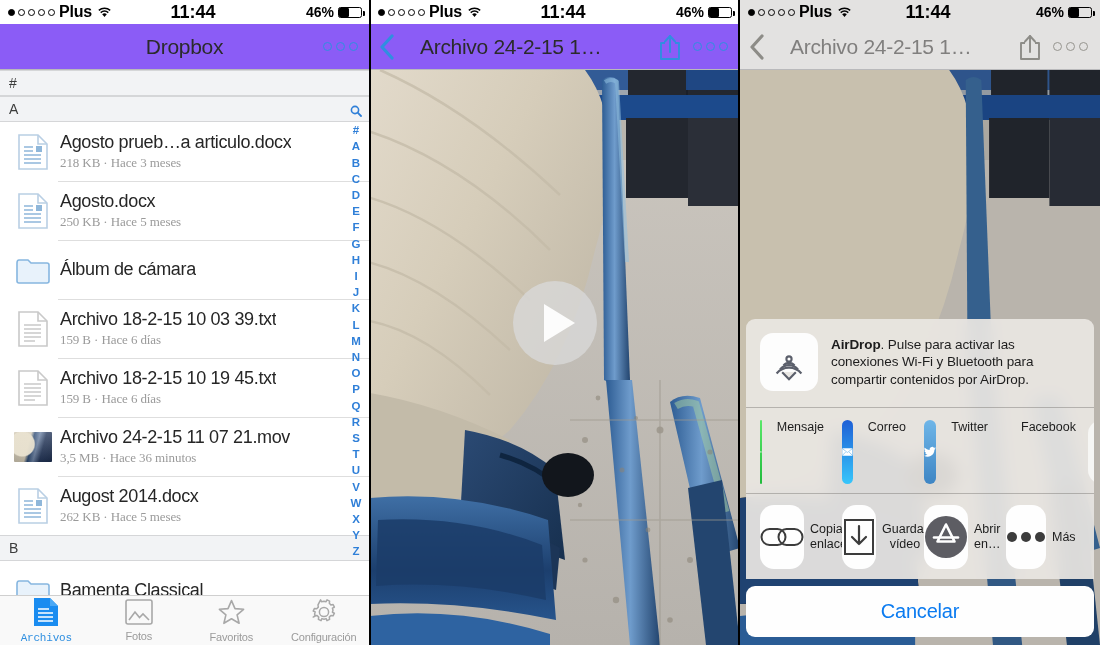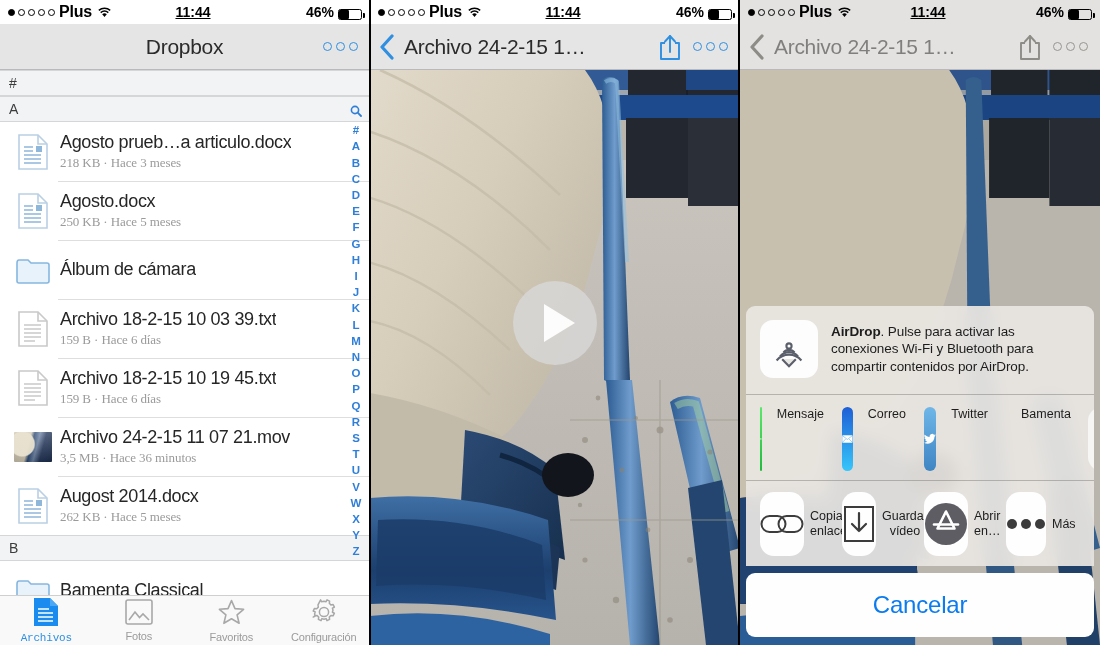--- a/index.html
+++ b/index.html
@@ -18,33 +18,33 @@
     padding: 0 8px; font-size: 14px; font-weight: bold; color: #000;
     position: relative; z-index: 5;
   }
   .sb-left { display: flex; align-items: center; gap: 4px; }
   .dots { display: flex; gap: 3px; align-items: center; }
   .dot { width: 7px; height: 7px; border-radius: 50%; border: 1.3px solid #000; }
   .dot.filled { background: #000; }
   .sb-carrier { font-size: 16px; font-weight: bold; letter-spacing: -0.2px; }
   .wifi { width: 15px; height: 12px; position: relative; margin-left: 1px; }
   .wifi svg { display:block; }
-  .sb-time { position: absolute; left: 16px; right: 0; text-align: center; font-size: 14px; font-weight: bold; text-decoration: underline; }
-  .sb-right { margin-left: auto; display: flex; align-items: flex-end; gap: 4px; }
+  .sb-time { position: absolute; left: 16px; right: 0; text-align: center; font-size: 18px; font-weight: bold; }
+  .sb-right { margin-left: auto; display: flex; align-items: center; gap: 4px; }
   .batt { width: 24px; height: 11px; border: 1.2px solid #000; border-radius: 2.5px; position: relative; }
   .batt::after { content:""; position:absolute; right:-3.5px; top:3px; width:2px; height:5px; background:#000; border-radius:0 1px 1px 0; }
   .batt i { display:block; height:100%; background:#000; border-radius:1.2px; }
 
   
   .navbar {
-    height: 46px; background: #e5e5e5; border-bottom: 1px solid #b9b9bb;
+    height: 46px; background: #8b5cf6; border-bottom: 1px solid #b9b9bb;
     display: flex; align-items: center; position: relative; z-index: 4;
   }
   .nav-title { flex: 1; text-align: center; font-size: 21px; color: #2b2b2b; font-weight: 400; letter-spacing: -0.3px; }
-  .nav-title.left { text-align: left; margin-left: 0; }
+  .nav-title.left { text-align: left; margin-left: 16px; }
   .back-chevron { width: 34px; display:flex; align-items:center; justify-content:center; }
   .nav-right { display: flex; align-items: center; gap: 12px; padding-right: 12px; }
   .ellipsis-ic { display: flex; gap: 4px; align-items: center; }
   .ellipsis-ic span { width: 9px; height: 9px; border-radius: 50%; border: 1.6px solid #2f8fe0; display:block; }
   .share-ic { width: 22px; height: 26px; }
   .navbar.dim { background: #e3e2e1; }
   .navbar.dim .nav-title { color: #807f7e; }
   .navbar.dim .ellipsis-ic span { border-color: #96958f; }
 
   
@@ -130,23 +130,23 @@
   .app { width: 64px; min-width:64px; display: flex; align-items: flex-start; gap: 15px; }
   .app-icon { width: 64px; height: 64px; border-radius: 14px; display:flex; align-items:center; justify-content:center; overflow:hidden; }
   .app-label { font-size: 12.5px; color: #1d1d1d; white-space: nowrap; }
 
   .actions-row { display: flex; padding: 11px 0 10px 14px; gap: 18px; overflow:hidden; }
   .action { width: 64px; min-width:64px; display: flex; flex-direction: row; align-items: center; gap: 6px; }
   .action-icon { width: 64px; height: 64px; border-radius: 14px; background:#fefefe; display:flex; align-items:center; justify-content:center; }
   .action-label { font-size: 12.5px; color: #1d1d1d; text-align:center; line-height:15px; }
 
   .cancel-btn {
-    height: 64px; background: #fefefe; border-radius: 9px;
+    height: 51px; background: #fefefe; border-radius: 9px;
     display: flex; align-items: center; justify-content: center;
-    font-size: 24px; color: #0b7bf0; letter-spacing: -0.2px;
+    font-size: 20px; color: #0b7bf0; letter-spacing: -0.2px;
   }
 
   .vline { position:absolute; top:0; bottom:0; width:2px; background:#000; z-index:20; }
 </style>
 </head>
 <body>
 
 <div class="stage">
 
   <div class="panel p1">
@@ -659,21 +659,21 @@
                 </svg>
             </div>
             <div class="app-label">Twitter</div>
           </div>
           <div class="app">
             <div class="app-icon" style="background:linear-gradient(180deg,#4a6cae,#2c4680)">
               <svg width="34" height="50" viewBox="0 0 34 50">
                   <path d="M22 50V28h7.5l1.1-8.7H22v-5.5c0-2.5.7-4.2 4.3-4.2H31V1.8C30.2 1.7 27.5 1.4 24.3 1.4c-6.6 0-11.2 4-11.2 11.4v6.5H5.6V28h7.5v22z" fill="#fff"></path>
                 </svg>
             </div>
-            <div class="app-label">Bamenta</div>
+            <div class="app-label">Facebook</div>
           </div>
           <div class="app">
             <div class="app-icon" style="background:#f6f6f4">
               
             </div>
 
           </div>
         </div>
 
         <div class="actions-row">

